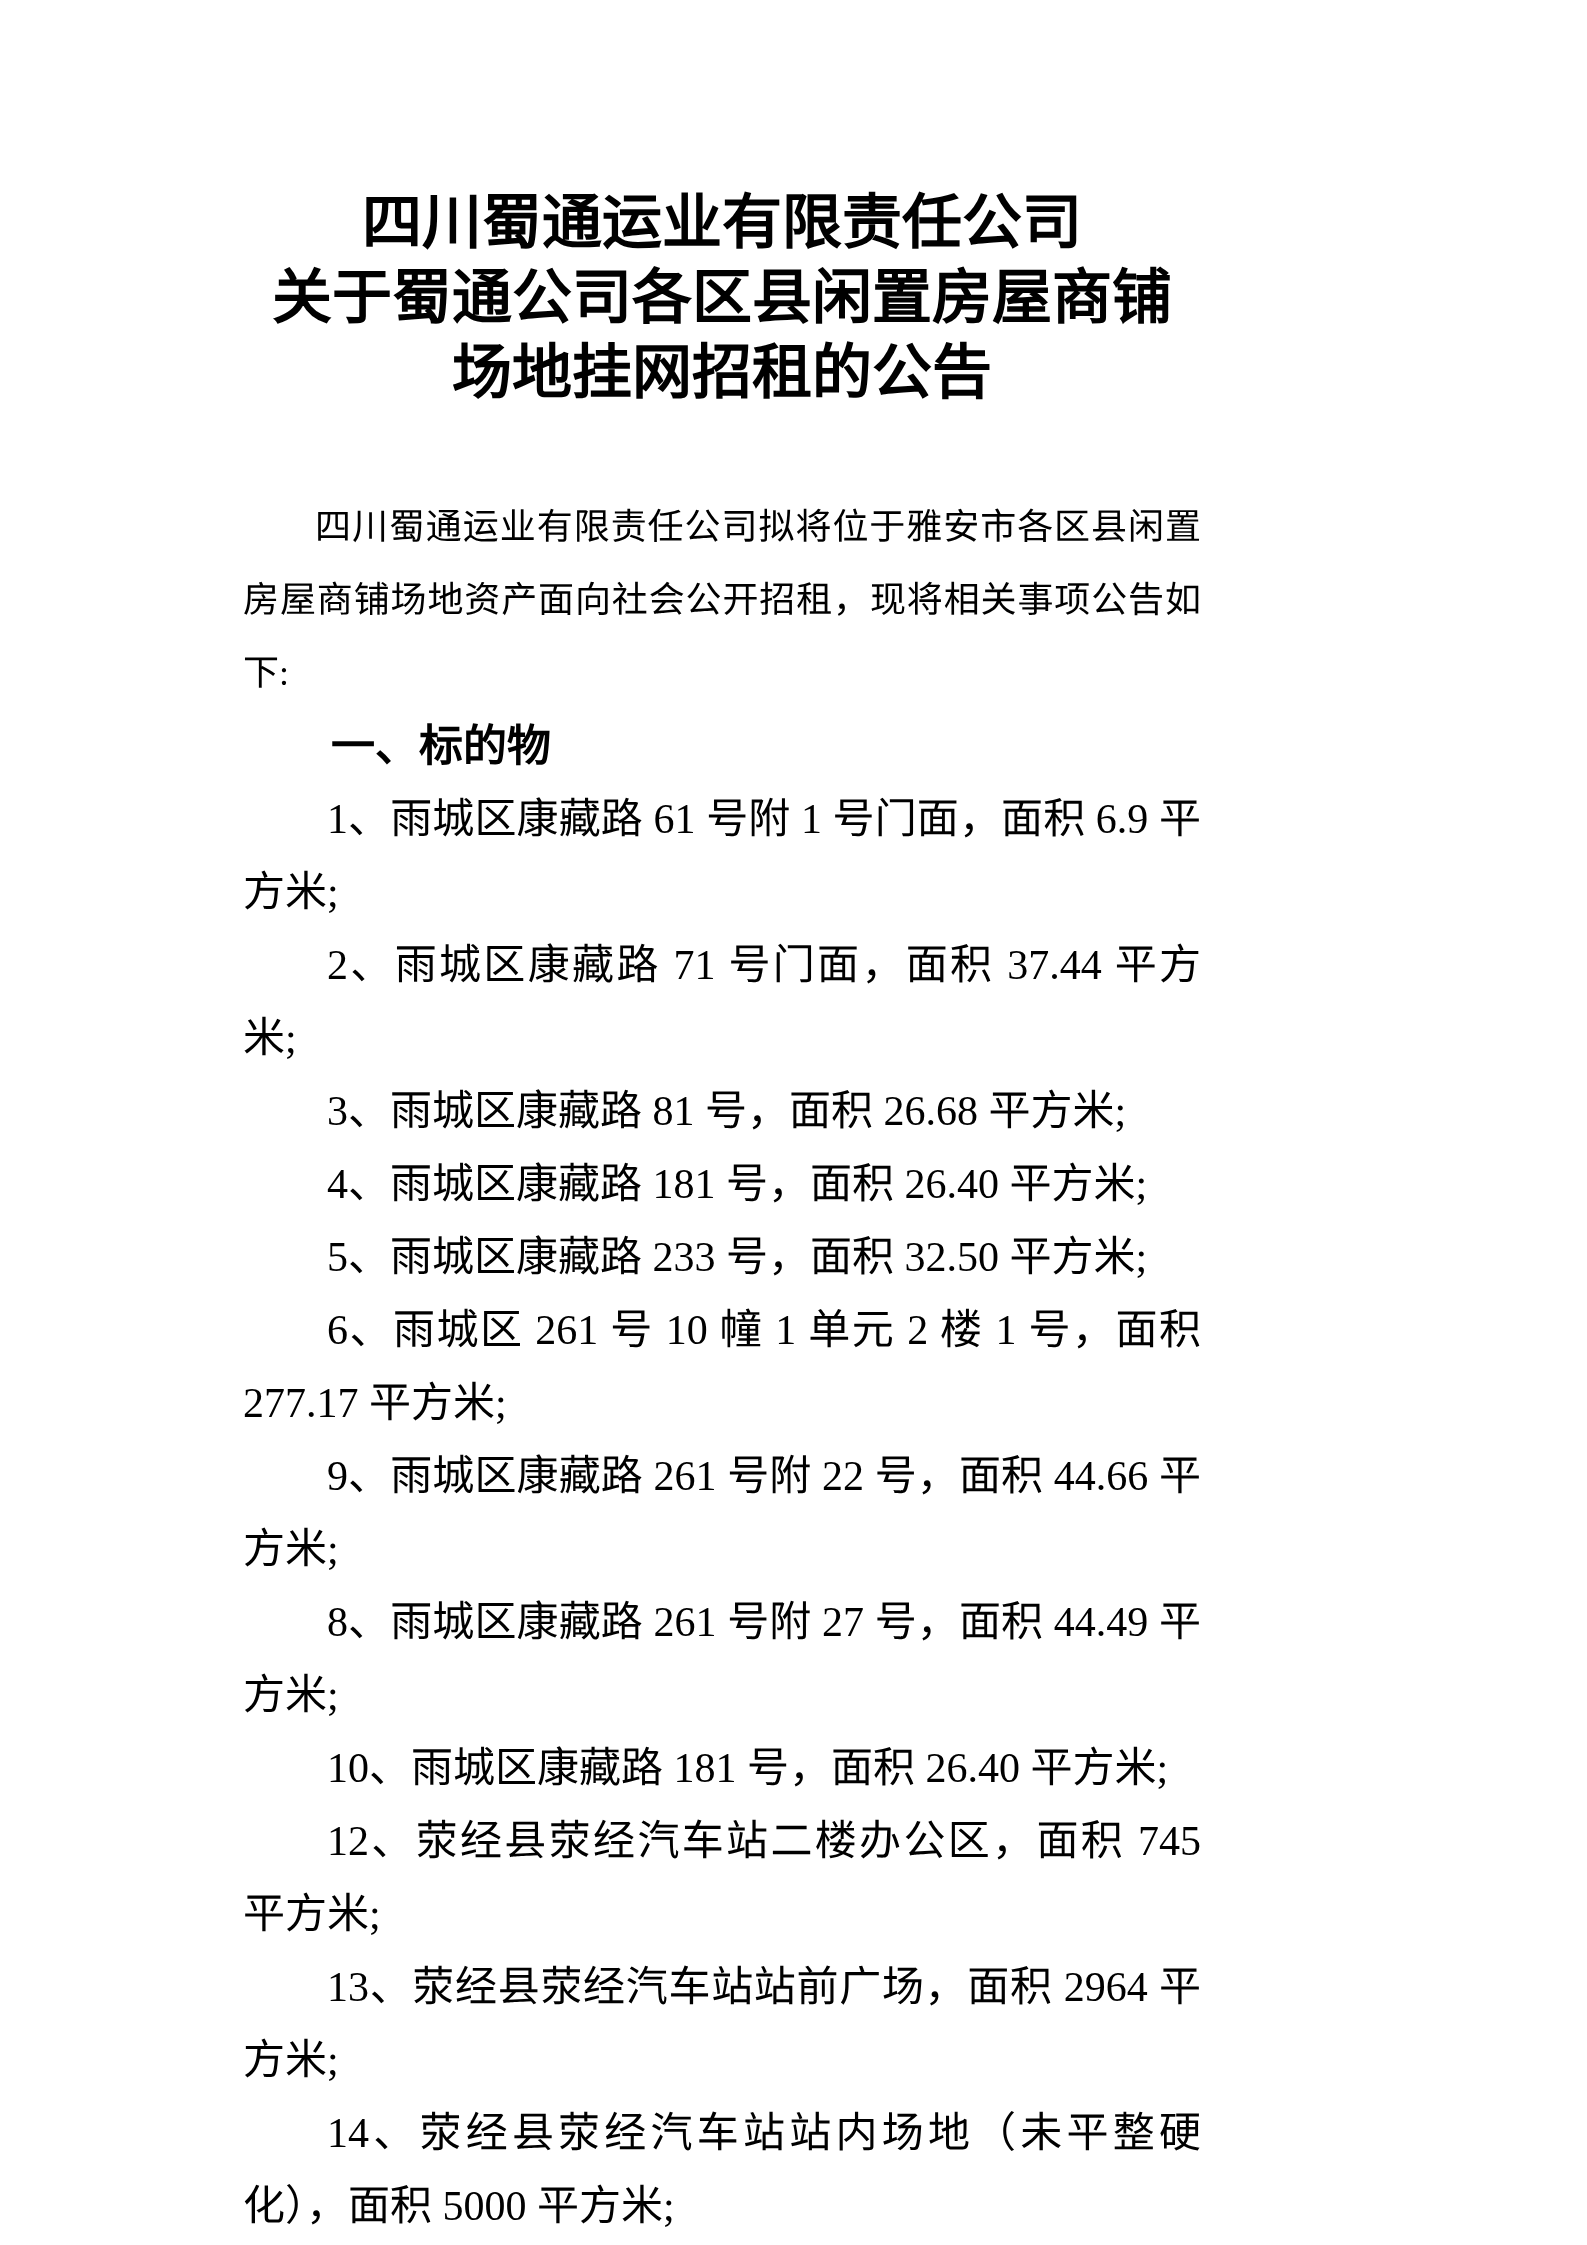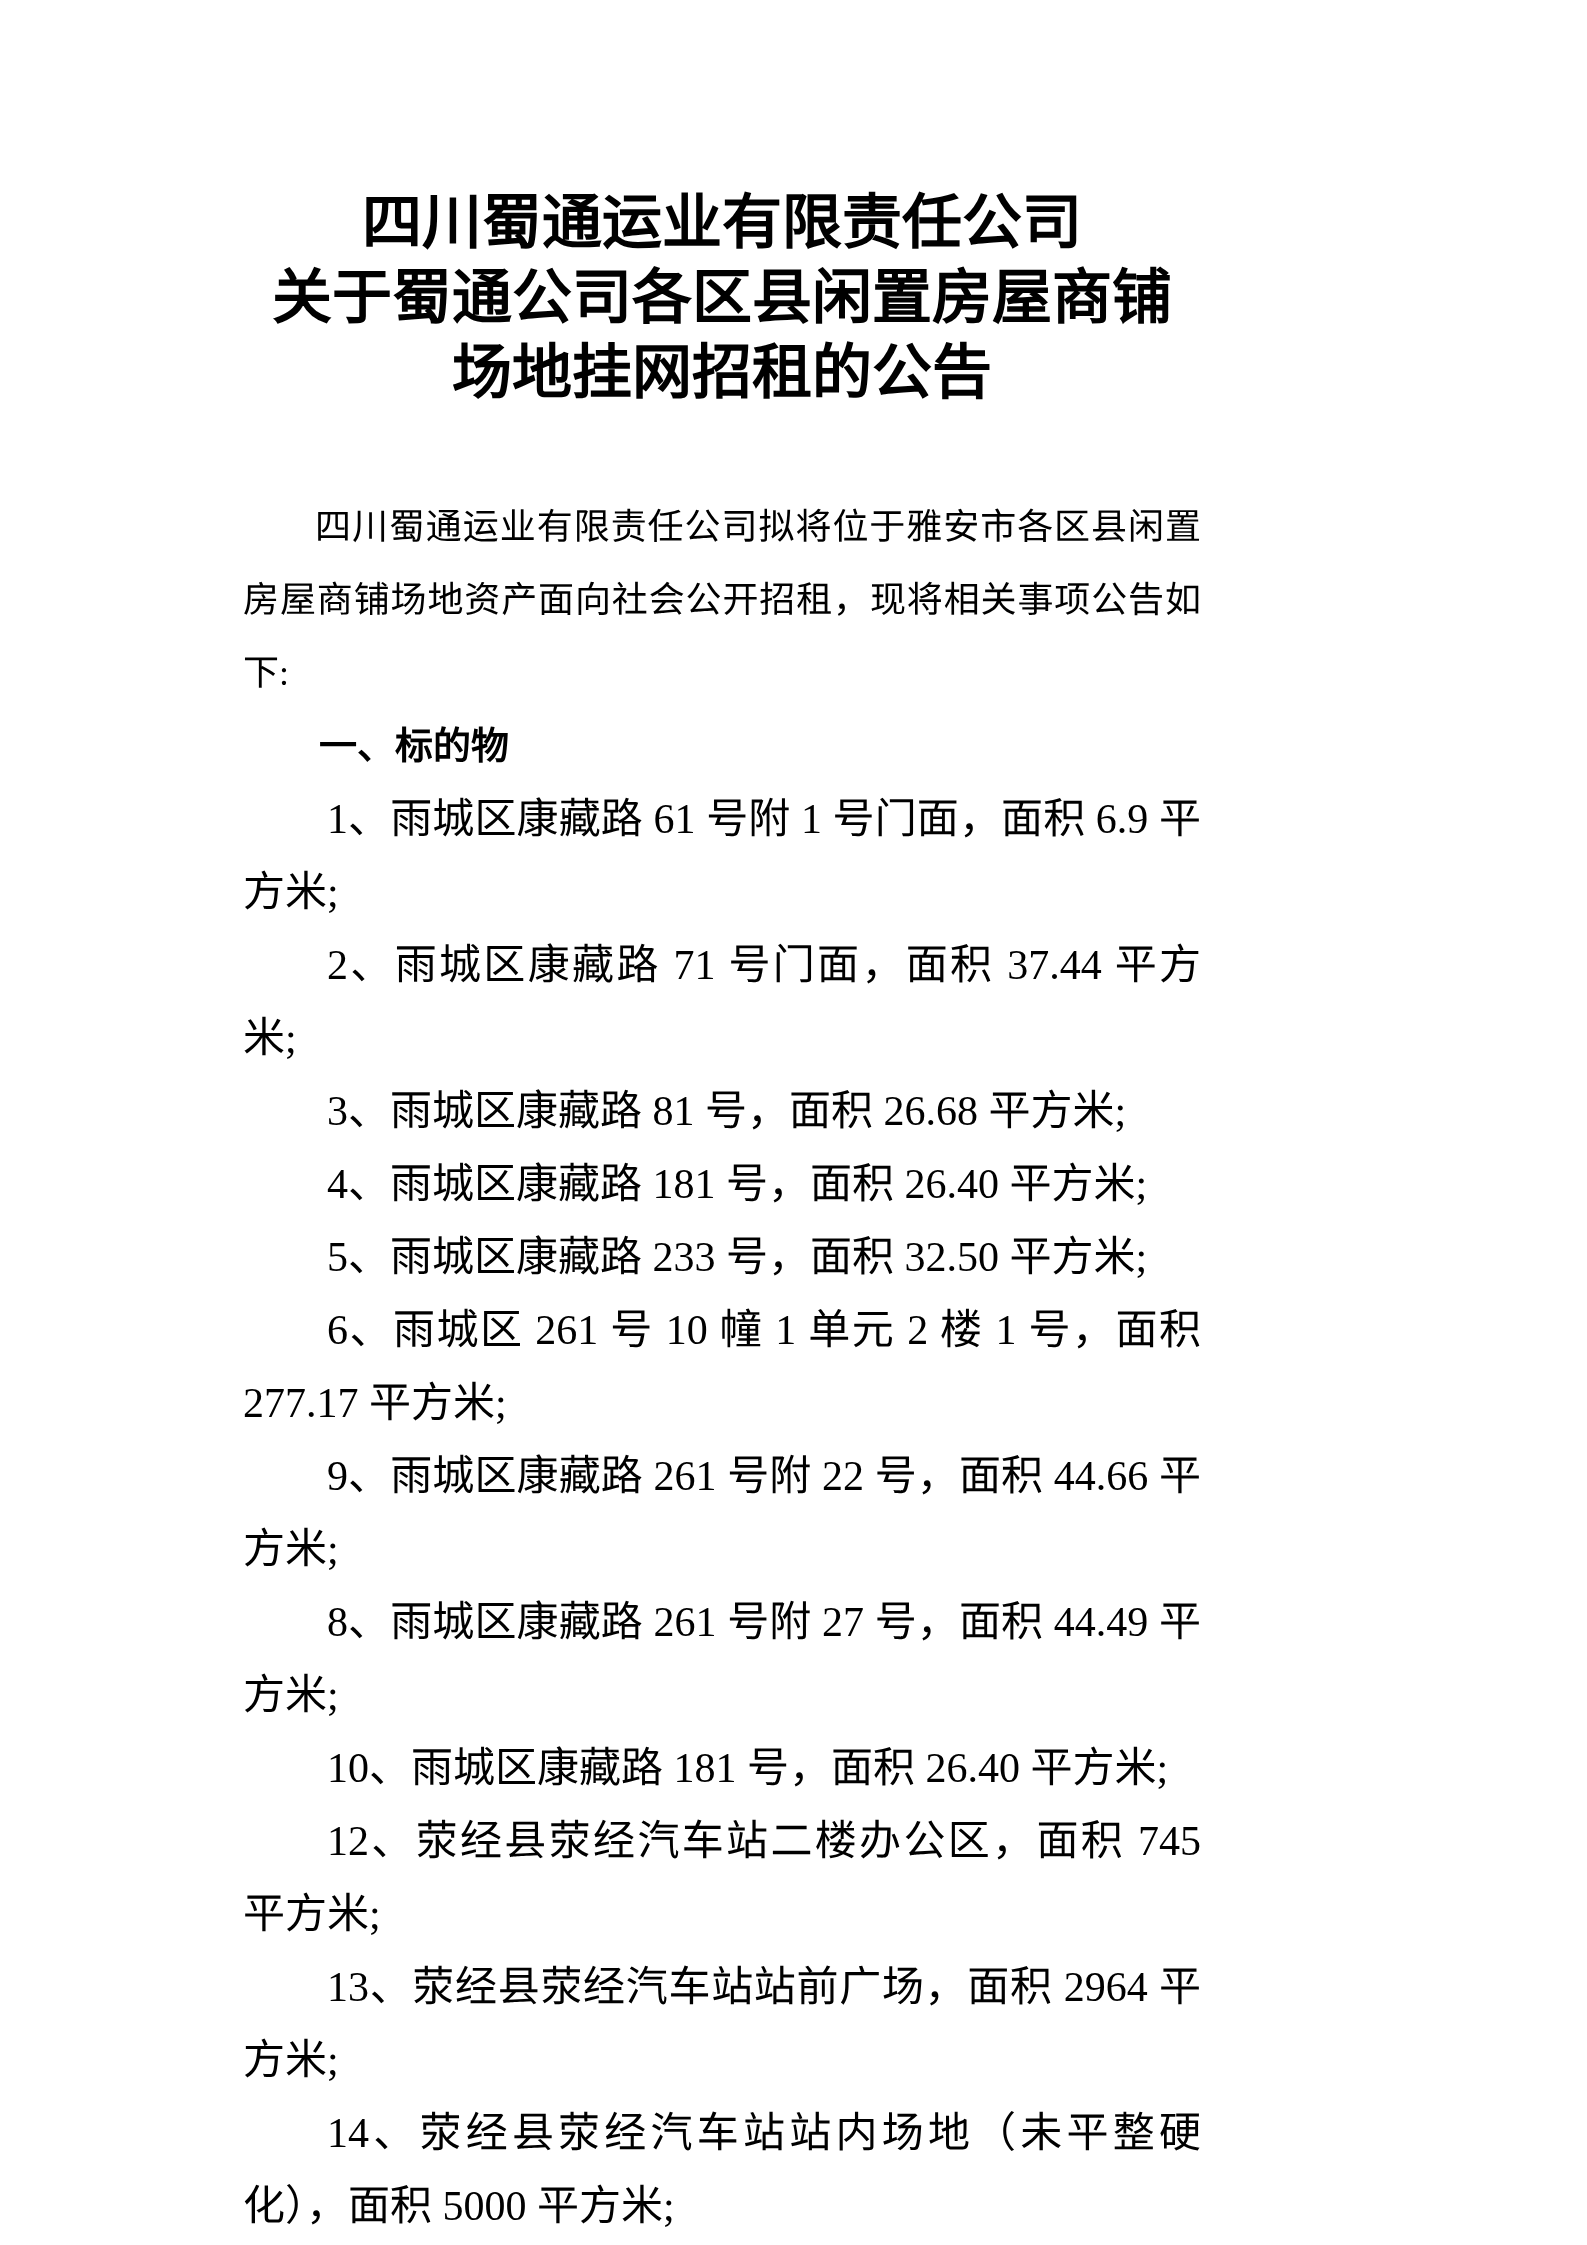--- a/index.html
+++ b/index.html
@@ -30,23 +30,23 @@
   }
   .intro-paragraph {
     margin: 80px 0 0 0;
     font-size: 36px;
     line-height: 73px;
     text-align: justify;
     text-indent: 2em;
   }
   .section-heading {
     margin: 0;
-    font-family: Liberation Sans, sans-serif;
+    font-family: Liberation Serif, serif;
     font-weight: bold;
-    font-size: 38px;
+    font-size: 44px;
     line-height: 73px;
     text-indent: 2em;
   }
   .list-item {
     margin: 0;
     font-size: 42px;
     line-height: 73px;
     text-align: justify;
     text-indent: 2em;
   }

